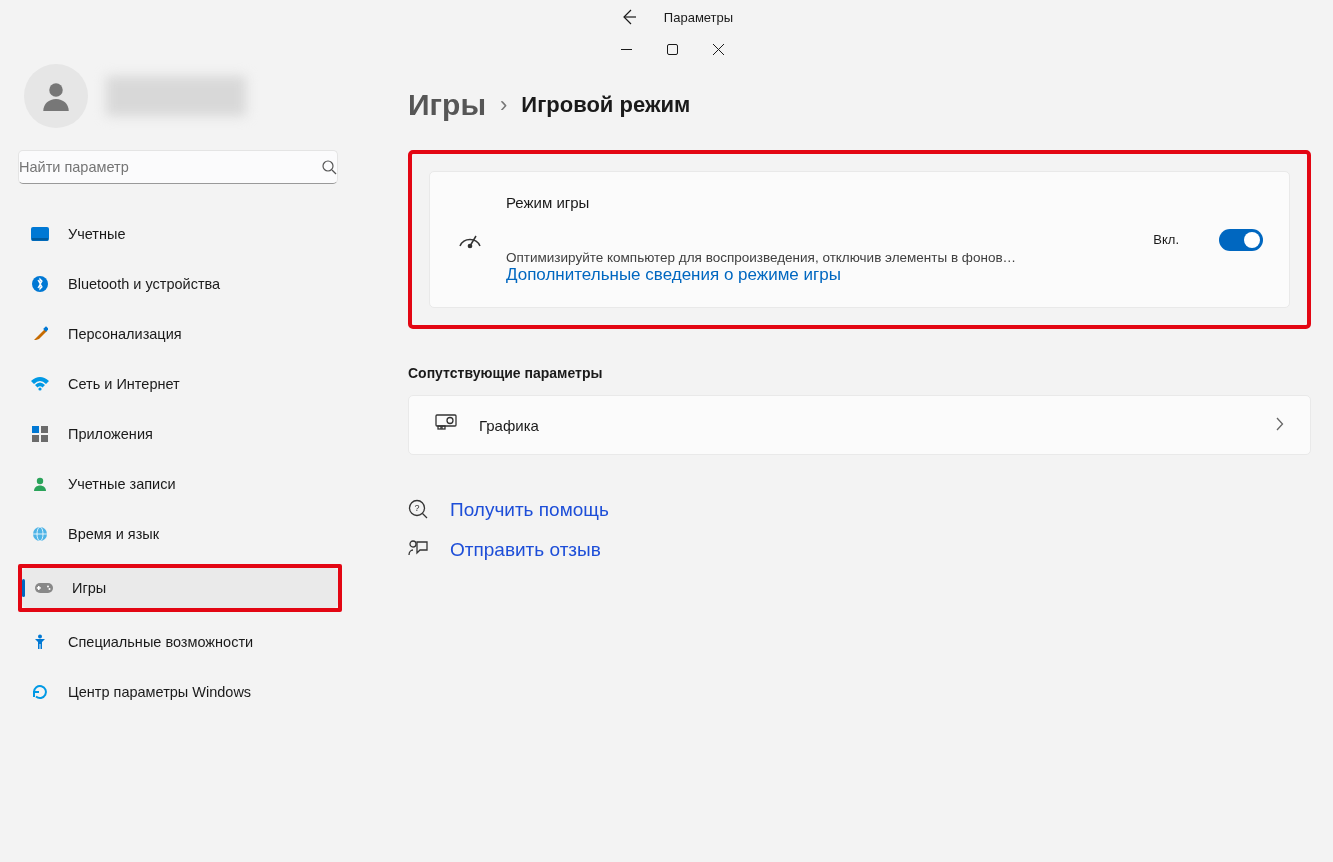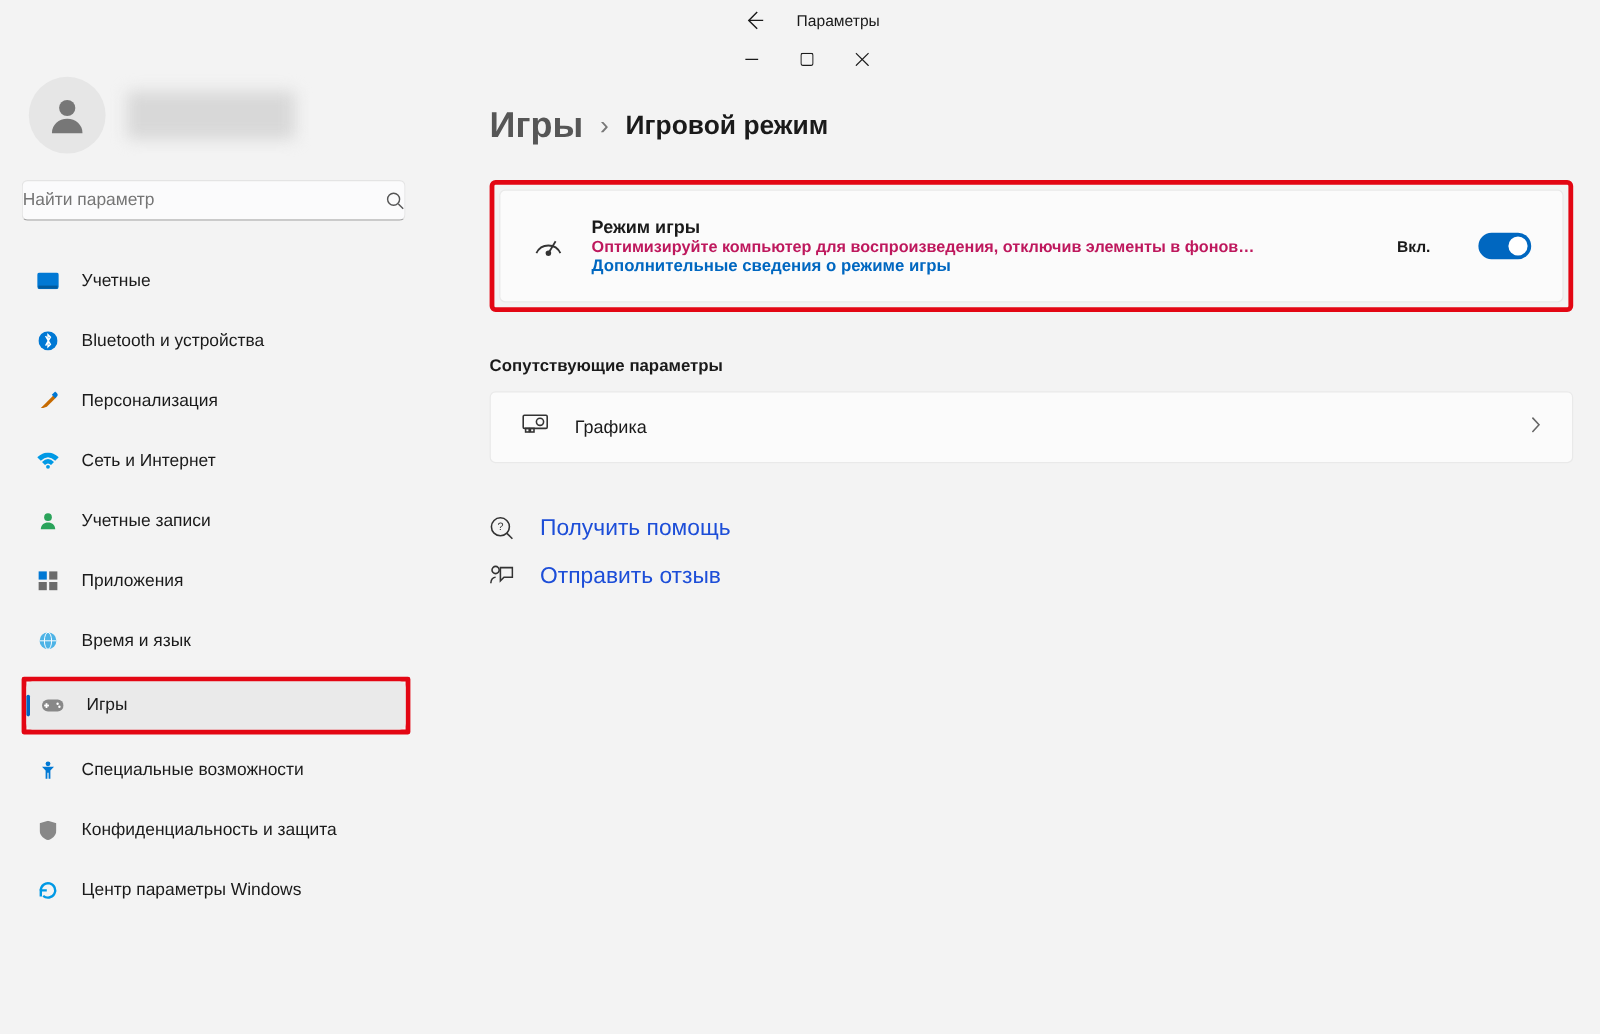--- a/index.html
+++ b/index.html
@@ -29,27 +29,27 @@
   .nav-icon { width:20px; height:20px; display:flex; align-items:center; justify-content:center; }
   .nav-highlight { border:4px solid #e30613; border-radius:2px; padding:0; margin-bottom:10px;}
   .nav-highlight .nav-item { margin-bottom:0; }
   
   .main { flex:1; padding:48px 22px 0 48px; min-width:0; }
   .breadcrumb { display:flex; align-items:center; gap:14px; margin-bottom:28px; }
   .breadcrumb-root { font-size:30px; font-weight:600; color:#565656; }
   .breadcrumb-sep { font-size:22px; color:#777; }
   .breadcrumb-current { font-size:22px; font-weight:700; color:#1a1a1a; }
   .card { background:#fbfbfb; border:1px solid #e9e9e9; border-radius:5px; }
-  .gm-wrap { border:4px solid #e30613; border-radius:5px; padding:4px; margin-bottom:36px;font-weight:bold;}
+  .gm-wrap { border:4px solid #e30613; border-radius:5px; padding:17px; margin-bottom:36px;}
   .game-mode-card { display:flex; align-items:center; padding:22px 26px; gap:22px; }
   .gm-icon { width:28px; height:28px; flex:0 0 auto; }
   .gm-body { flex:1; min-width:0; }
   .gm-title { font-size:15px; color:#1a1a1a; }
-  .gm-desc { font-size:13.5px; color:#be185d; white-space:nowrap; overflow:hidden; text-overflow:ellipsis; max-width:580px;}
-  .gm-link { font-size:14px; color:#0067c0; cursor:pointer;}
+  .gm-desc { font-size:13.5px; color:#404040; white-space:nowrap; overflow:hidden; text-overflow:ellipsis; max-width:580px;margin-top:39px;}
+  .gm-link { font-size:17px; color:#0067c0; cursor:pointer;}
   .gm-status { font-size:13px; color:#1a1a1a; margin-right:18px; }
   .toggle { width:44px; height:22px; border-radius:11px; background:#0067c0; position:relative; }
   .toggle::after { content:""; position:absolute; right:3px; top:3px; width:16px; height:16px; border-radius:50%; background:#fff; }
   .section-head { font-size:14px; font-weight:600; margin-bottom:14px; }
   .related-card { display:flex; align-items:center; padding:18px 26px; gap:22px; margin-bottom:44px;}
   .related-icon { width:22px; height:22px; }
   .related-label { flex:1; font-size:15px; }
   .chev { color:#666; font-size:15px; }
   .support { display:flex; flex-direction:column; gap:18px; }
   .support-row { display:flex; align-items:center; gap:20px; }
@@ -146,37 +146,37 @@
             <svg width="18" height="14" viewBox="0 0 18 14" fill="#0099e5">
                 <path d="M0 4 Q9 -4 18 4 L15 7 Q9 1 3 7 Z"></path>
                 <path d="M4 8 Q9 3 14 8 L11.5 10.5 Q9 8 6.5 10.5 Z"></path>
                 <circle cx="9" cy="12" r="1.6"></circle>
               </svg>
           </span>
           <span>Сеть и Интернет</span>
         </div>
         <div class="nav-item">
           <span class="nav-icon">
-            <svg width="16" height="16" viewBox="0 0 16 16" fill="#2aa35a">
-                <circle cx="8" cy="5" r="3.2"></circle>
-                <path d="M2 15c0-3.3 2.7-5.5 6-5.5s6 2.2 6 5.5Z"></path>
-              </svg>
-          </span>
-          <span>Учетные записи</span>
-        </div>
-        <div class="nav-item">
-          <span class="nav-icon">
             <svg width="16" height="16" viewBox="0 0 16 16">
                 <rect width="7" height="7" fill="#0078d4"></rect>
                 <rect x="9" width="7" height="7" fill="#6b6b6b"></rect>
                 <rect y="9" width="7" height="7" fill="#6b6b6b"></rect>
                 <rect x="9" y="9" width="7" height="7" fill="#6b6b6b"></rect>
               </svg>
           </span>
           <span>Приложения</span>
+        </div>
+        <div class="nav-item">
+          <span class="nav-icon">
+            <svg width="16" height="16" viewBox="0 0 16 16" fill="#2aa35a">
+                <circle cx="8" cy="5" r="3.2"></circle>
+                <path d="M2 15c0-3.3 2.7-5.5 6-5.5s6 2.2 6 5.5Z"></path>
+              </svg>
+          </span>
+          <span>Учетные записи</span>
         </div>
         <div class="nav-item">
           <span class="nav-icon">
             <svg width="16" height="16" viewBox="0 0 16 16">
                 <circle cx="8" cy="8" r="7" fill="#4db3e6"></circle>
                 <ellipse cx="8" cy="8" rx="3" ry="7" fill="none" stroke="#fff" stroke-width="0.8"></ellipse>
                 <line x1="1" y1="8" x2="15" y2="8" stroke="#fff" stroke-width="0.8"></line>
               </svg>
           </span>
           <span>Время и язык</span>
@@ -201,28 +201,20 @@
           <span class="nav-icon">
             <svg width="16" height="16" viewBox="0 0 16 16" fill="#0078d4">
                 <circle cx="8" cy="2.5" r="2"></circle>
                 <path d="M3 5 L13 5 L10 8 L10 15 L8.5 15 L8.5 10 L7.5 10 L7.5 15 L6 15 L6 8 Z"></path>
               </svg>
           </span>
           <span>Специальные возможности</span>
         </div>
         <div class="nav-item">
           <span class="nav-icon">
-            <svg width="14" height="16" viewBox="0 0 14 16" fill="#888">
-                <path d="M7 0 L14 2 V8 C14 12 10 15.5 7 16 C4 15.5 0 12 0 8 V2 Z"></path>
-              </svg>
-          </span>
-          <span>Конфиденциальность и защита</span>
-        </div>
-        <div class="nav-item">
-          <span class="nav-icon">
             <svg width="16" height="16" viewBox="0 0 16 16" fill="none" stroke="#0099e5" stroke-width="2">
                 <path d="M2 8a6 6 0 1 1 2 4.5"></path>
                 <path d="M2 13 V8 H7" fill="none"></path>
               </svg>
           </span>
           <span>Центр параметры Windows</span>
         </div>
       </div>
     </div>
 

